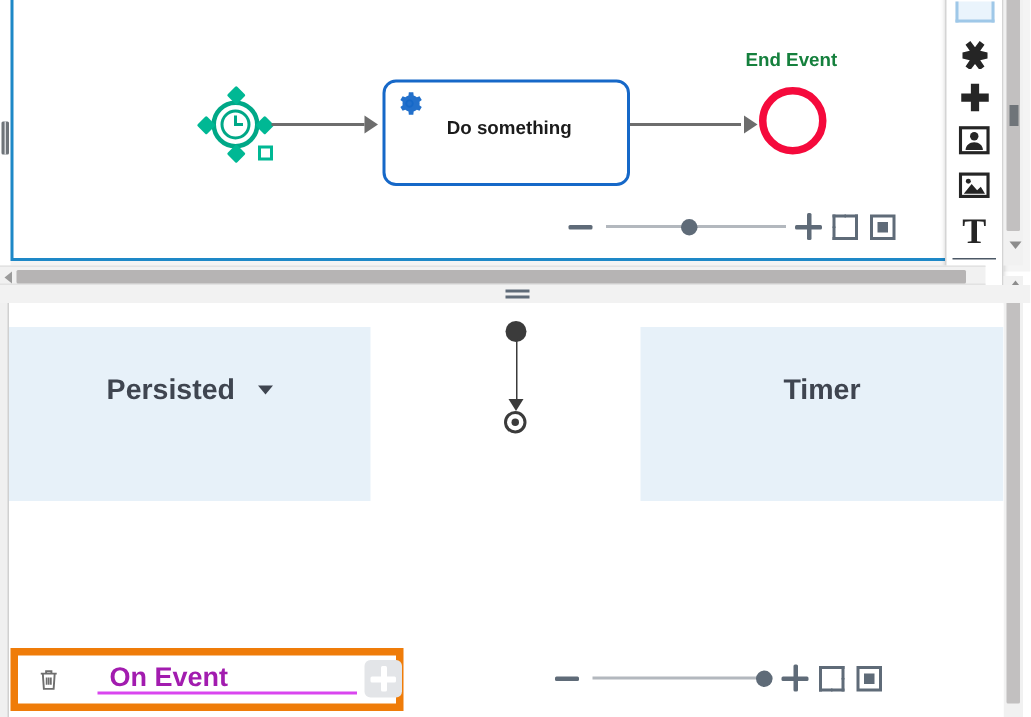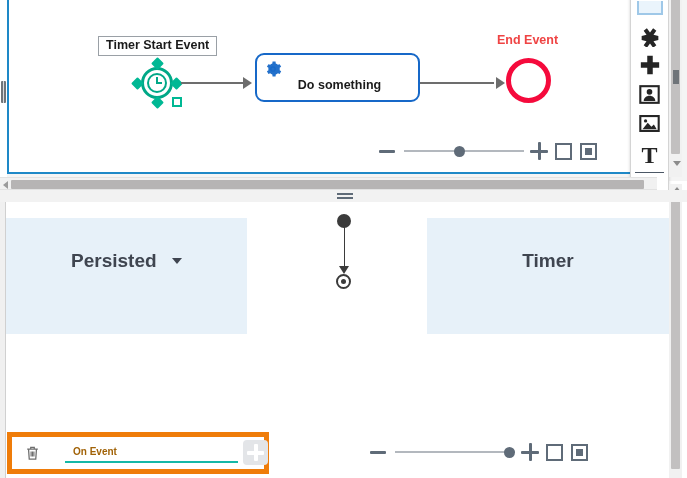--- a/index.html
+++ b/index.html
@@ -49,33 +49,33 @@
   .sel-n{left:19.5px;top:0px;}
   .sel-s{left:19.5px;top:39px;}
   .sel-w{left:0px;top:19.5px;}
   .sel-e{left:39px;top:19.5px;}
   .sel-square{
     position:absolute;left:39px;top:38px;width:10px;height:10px;box-sizing:border-box;
     border:2px solid #00b894;background:#ffffff;
   }
 
   .task-box{
-    position:absolute;left:246px;top:55px;width:165px;height:49px;box-sizing:border-box;
+    position:absolute;left:246px;top:55px;width:165px;height:71px;box-sizing:border-box;
     background:#ffffff;border:2px solid #1668c8;border-radius:9px;
   }
   .task-label{
     position:absolute;left:0;top:0;width:165px;height:59px;
     display:flex;align-items:center;justify-content:center;
     font-size:12.5px;font-weight:bold;color:#1b1b1b;
   }
   .gear-icon{position:absolute;left:7px;top:5px;width:18px;height:18px;}
 
   .end-label{
     position:absolute;left:488px;top:35px;
-    font-size:12.5px;font-weight:bold;color:#ef4444;white-space:nowrap;
+    font-size:12.5px;font-weight:bold;color:#15803d;white-space:nowrap;
   }
   .end-event{
     position:absolute;left:497px;top:60px;width:45px;height:45px;box-sizing:border-box;
     border:5px solid #f50a3c;border-radius:50%;background:#ffffff;
   }
 
   .flow{position:absolute;height:2px;background:#6d6d6d;}
   .flow1{left:172px;top:84px;width:62px;}
   .flow2{left:411px;top:84px;width:74px;}
   .arrow-head{
@@ -168,22 +168,22 @@
 
   
   .event-bar-outer{
     position:absolute;left:7px;top:432px;width:262px;height:42px;box-sizing:border-box;
     border:5px solid #ef7c09;background:#ffffff;
   }
   .event-bar-inner{position:relative;width:100%;height:100%;}
   .trash-icon{position:absolute;left:12px;top:7px;width:17px;height:18px;}
   .event-input{
     position:absolute;left:53px;top:6px;width:173px;height:20px;
-    border:none;border-bottom:2px solid #14b8a6;background:transparent;
-    font-family:"Liberation Sans", sans-serif;font-size:10px;font-weight:bold;color:#a16207;
+    border:none;border-bottom:2px solid #d946ef;background:transparent;
+    font-family:"Liberation Sans", sans-serif;font-size:18px;font-weight:bold;color:#a21caf;
     padding:0 0 2px 8px;outline:none;box-sizing:border-box;
   }
   .add-btn{
     position:absolute;left:231px;top:3px;width:25px;height:25px;
     background:#e3e5e8;border-radius:4px;
   }
   .add-btn::before{content:"";position:absolute;left:4px;top:10.5px;width:17px;height:4px;background:#ffffff;border-radius:1px;}
   .add-btn::after{content:"";position:absolute;left:10.5px;top:4px;width:4px;height:17px;background:#ffffff;border-radius:1px;}
 </style>
 </head>
@@ -191,21 +191,20 @@
 
 <div class="app">
 
   <div class="top-pane">
 
     <div class="left-edge-strip"></div>
     <div class="left-splitter-grip"></div>
 
     <div class="bpmn-canvas">
 
-      <div class="timer-label">Timer Start Event</div>
 
       <div class="timer-event">
         <div class="timer-ring"></div>
         <div class="timer-inner"></div>
         <div class="timer-hand-v"></div>
         <div class="timer-hand-h"></div>
         <div class="sel-handle sel-n"></div>
         <div class="sel-handle sel-s"></div>
         <div class="sel-handle sel-w"></div>
         <div class="sel-handle sel-e"></div>

